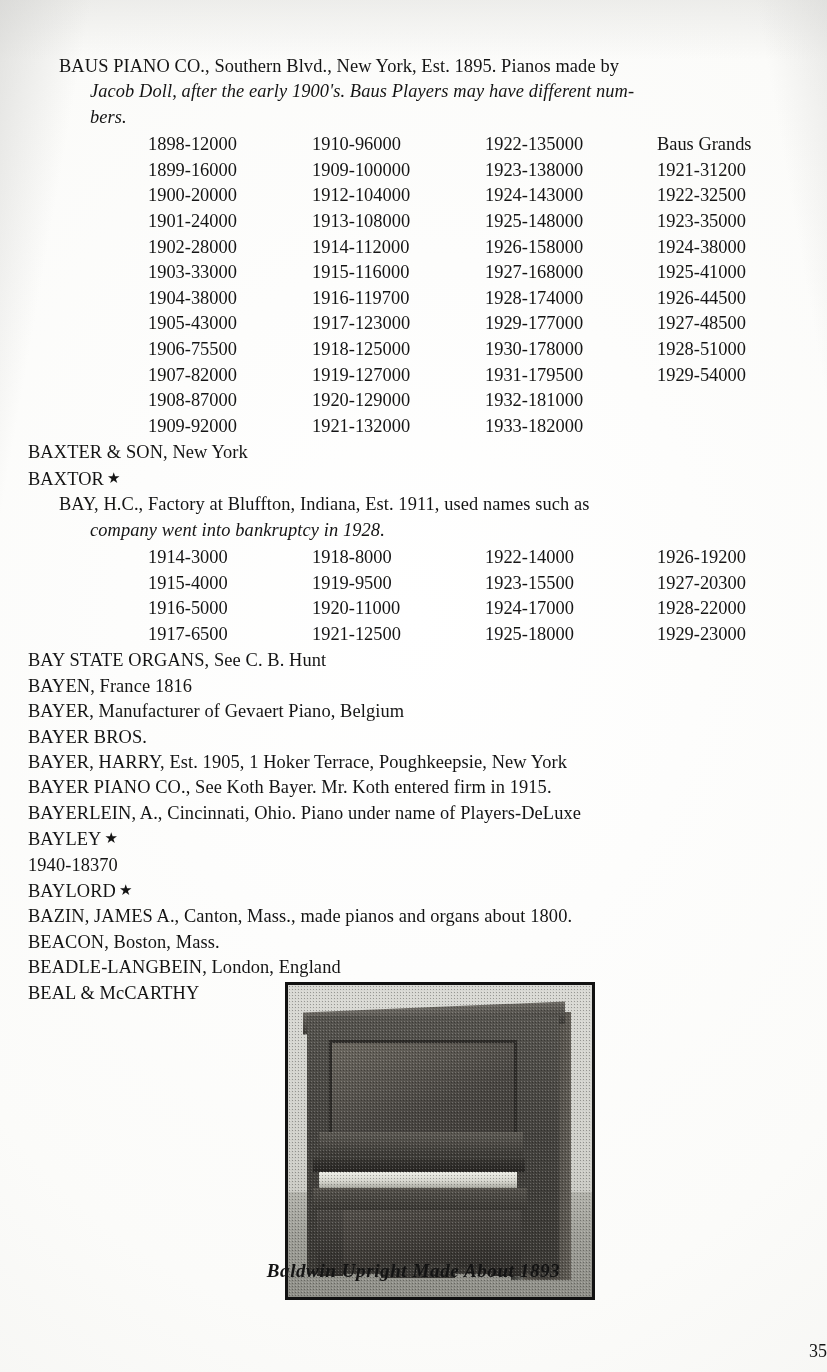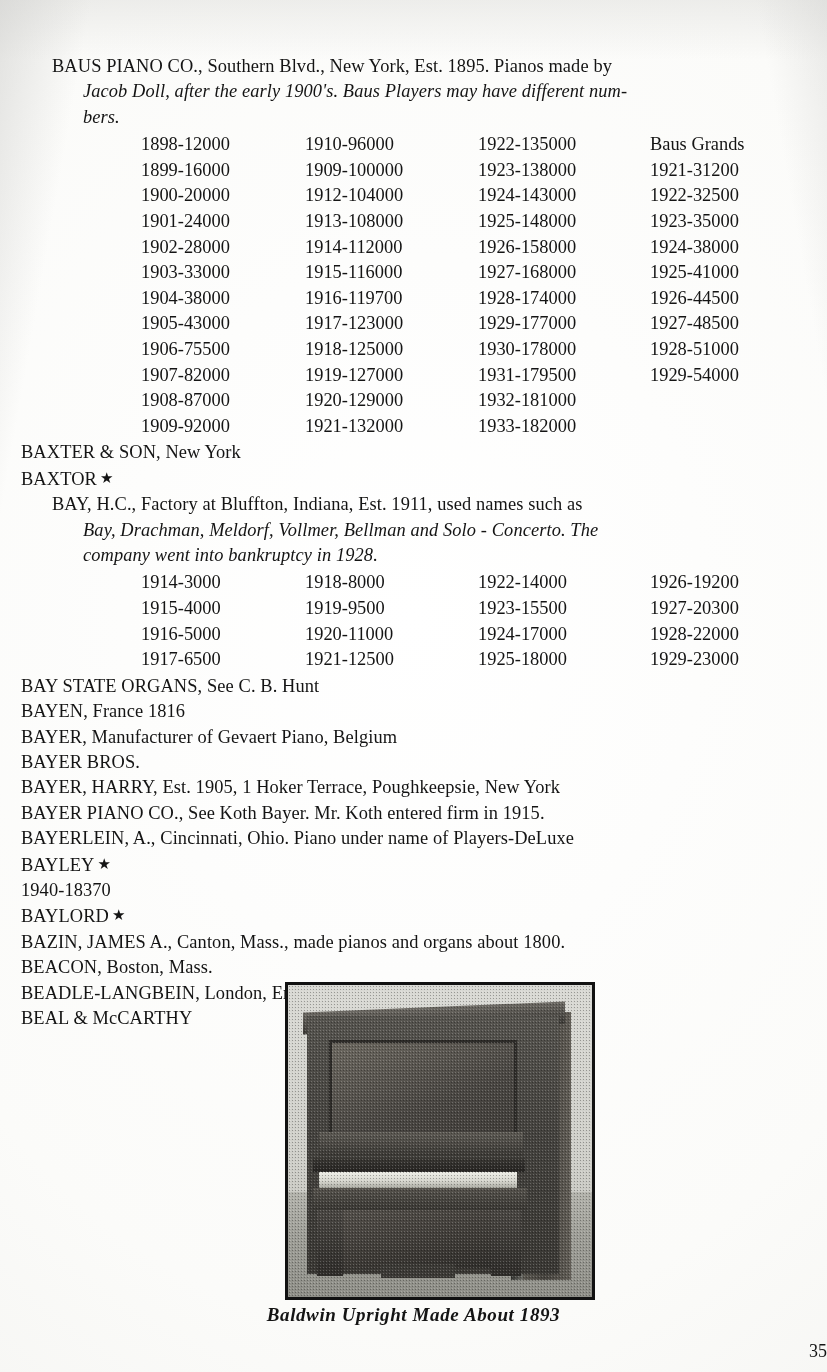--- a/index.html
+++ b/index.html
@@ -23,21 +23,21 @@
     inset: 0;
     background:
       linear-gradient(100deg, rgba(205,205,203,0.55) 0px, rgba(250,250,248,0.0) 90px),
       linear-gradient(260deg, rgba(208,208,206,0.40) 0px, rgba(250,250,248,0.0) 70px),
       linear-gradient(180deg, rgba(215,215,212,0.40) 0px, rgba(252,252,250,0) 60px),
       radial-gradient(120% 90% at 50% 45%, #ffffff 0%, #fbfbf9 58%, #f1f1ee 100%);
   }
 
   .content {
     position: absolute;
-    left: 52px;
+    left: 59px;
     top: 54px;
     width: 723px;
   }
 
   
   .entry {
     font-size: 18.4px;
     line-height: 25.4px;
     letter-spacing: 0.1px;
     text-indent: 0;
@@ -245,21 +245,21 @@
     position: absolute;
     inset: 0;
     border: 3px solid #111;
     box-sizing: border-box;
   }
 
   .caption {
     position: absolute;
     left: 0;
     right: 0;
-    top: 1304px;
+    top: 1260px;
     text-align: center;
     font-style: italic;
     font-weight: bold;
     font-size: 19px;
     letter-spacing: 0.6px;
   }
   .pagenum {
     position: absolute;
     left: 0;
     right: 0;
@@ -361,21 +361,20 @@
   <div class="entry plain">
     <span class="ln">BAXTER &amp; SON, New York</span>
   </div>
 
   <div class="entry plain">
     <span class="ln"><span>BAXTOR</span><span class="star">★</span></span>
   </div>
 
   <div class="entry">
     <span class="ln">BAY, H.C., Factory at Bluffton, Indiana, Est. 1911, used names such as</span>
-    <span class="ln cont">Bay, Drachman, Meldorf, Vollmer, Bellman and Solo - Concerto. The</span>
     <span class="ln cont">company went into bankruptcy in 1928.</span>
   </div>
 
   <table class="numtable t2">
     <tbody>
       <tr>
         <td class="c0">1914-3000</td>
         <td class="c1">1918-8000</td>
         <td class="c2">1922-14000</td>
         <td class="c3">1926-19200</td>

